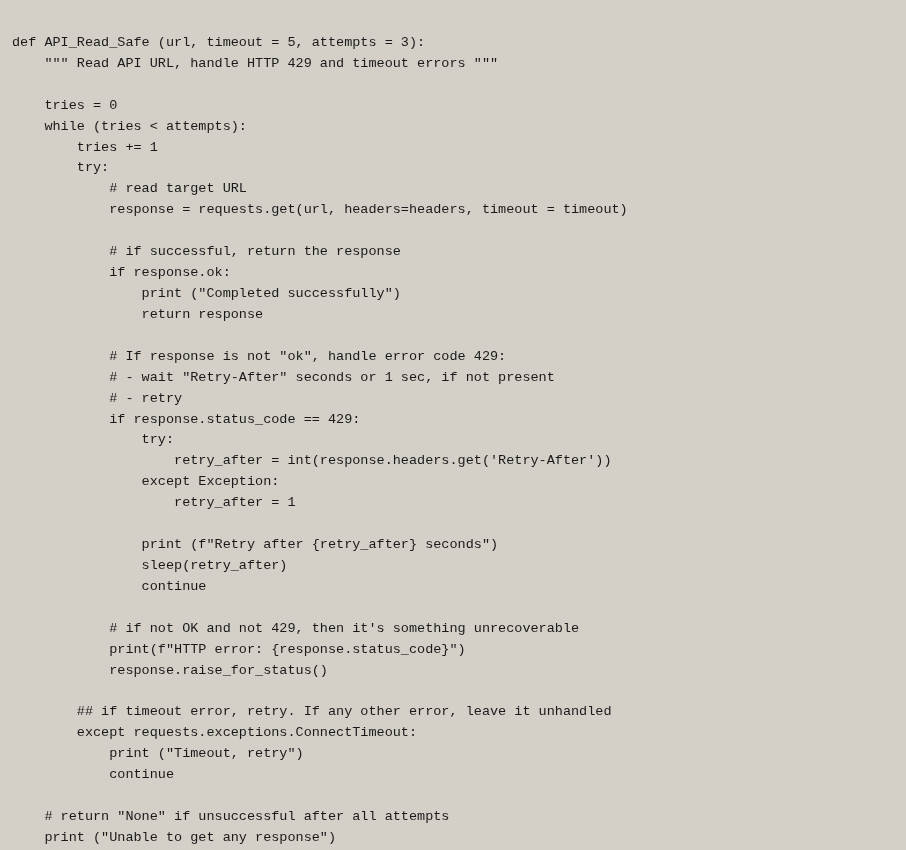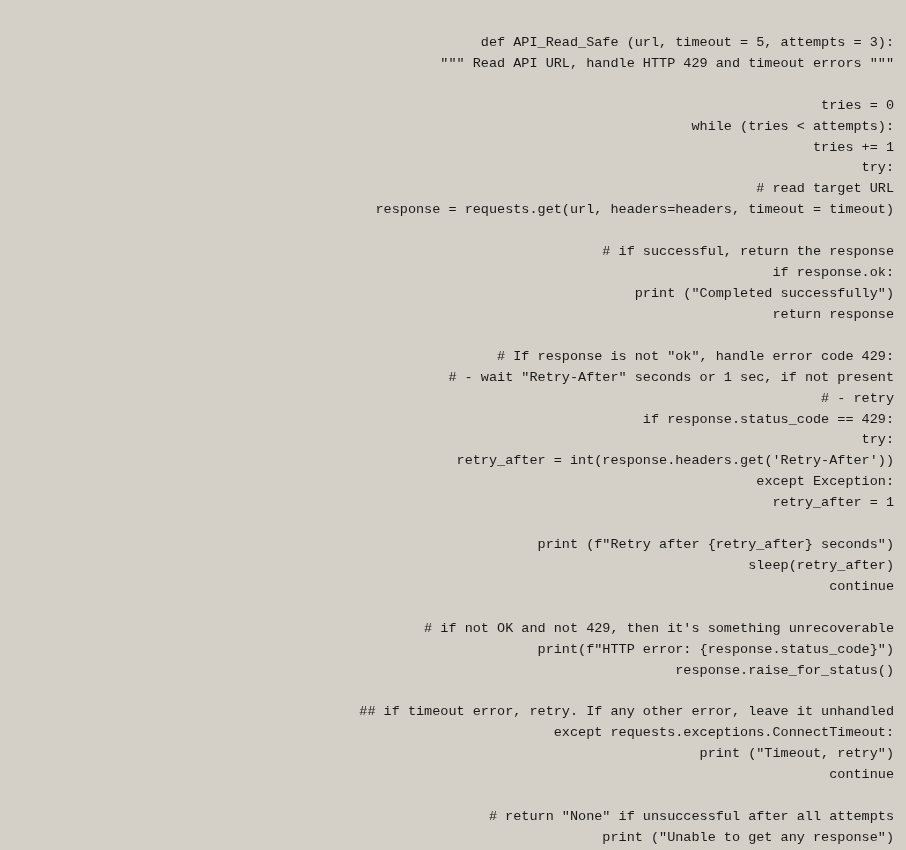--- a/index.html
+++ b/index.html
@@ -21,20 +21,19 @@
     .code-block {
       background-color: #d4d0c8;
       color: #1a1a1a;
       white-space: pre;
       padding: 4px 0;
     }
 
     .line {
       display: block;
       white-space: pre;
-      text-align: right;
     }
   </style>
 </head>
 <body>
 
 <div class="code-block" id="code-container">
 <span class="line">def API_Read_Safe (url, timeout = 5, attempts = 3):</span><span class="line">    """ Read API URL, handle HTTP 429 and timeout errors """</span><span class="line">&nbsp;</span><span class="line">    tries = 0</span><span class="line">    while (tries &lt; attempts):</span><span class="line">        tries += 1</span><span class="line">        try:</span><span class="line">            # read target URL</span><span class="line">            response = requests.get(url, headers=headers, timeout = timeout)</span><span class="line">&nbsp;</span><span class="line">            # if successful, return the response</span><span class="line">            if response.ok:</span><span class="line">                print ("Completed successfully")</span><span class="line">                return response</span><span class="line">&nbsp;</span><span class="line">            # If response is not "ok", handle error code 429:</span><span class="line">            # - wait "Retry-After" seconds or 1 sec, if not present</span><span class="line">            # - retry</span><span class="line">            if response.status_code == 429:</span><span class="line">                try:</span><span class="line">                    retry_after = int(response.headers.get('Retry-After'))</span><span class="line">                except Exception:</span><span class="line">                    retry_after = 1</span><span class="line">&nbsp;</span><span class="line">                print (f"Retry after {retry_after} seconds")</span><span class="line">                sleep(retry_after)</span><span class="line">                continue</span><span class="line">&nbsp;</span><span class="line">            # if not OK and not 429, then it's something unrecoverable</span><span class="line">            print(f"HTTP error: {response.status_code}")</span><span class="line">            response.raise_for_status()</span><span class="line">&nbsp;</span><span class="line">        ## if timeout error, retry. If any other error, leave it unhandled</span><span class="line">        except requests.exceptions.ConnectTimeout:</span><span class="line">            print ("Timeout, retry")</span><span class="line">            continue</span><span class="line">&nbsp;</span><span class="line">    # return "None" if unsuccessful after all attempts</span><span class="line">    print ("Unable to get any response")</span><span class="line">    return None</span></div>
 
 </body></html>

